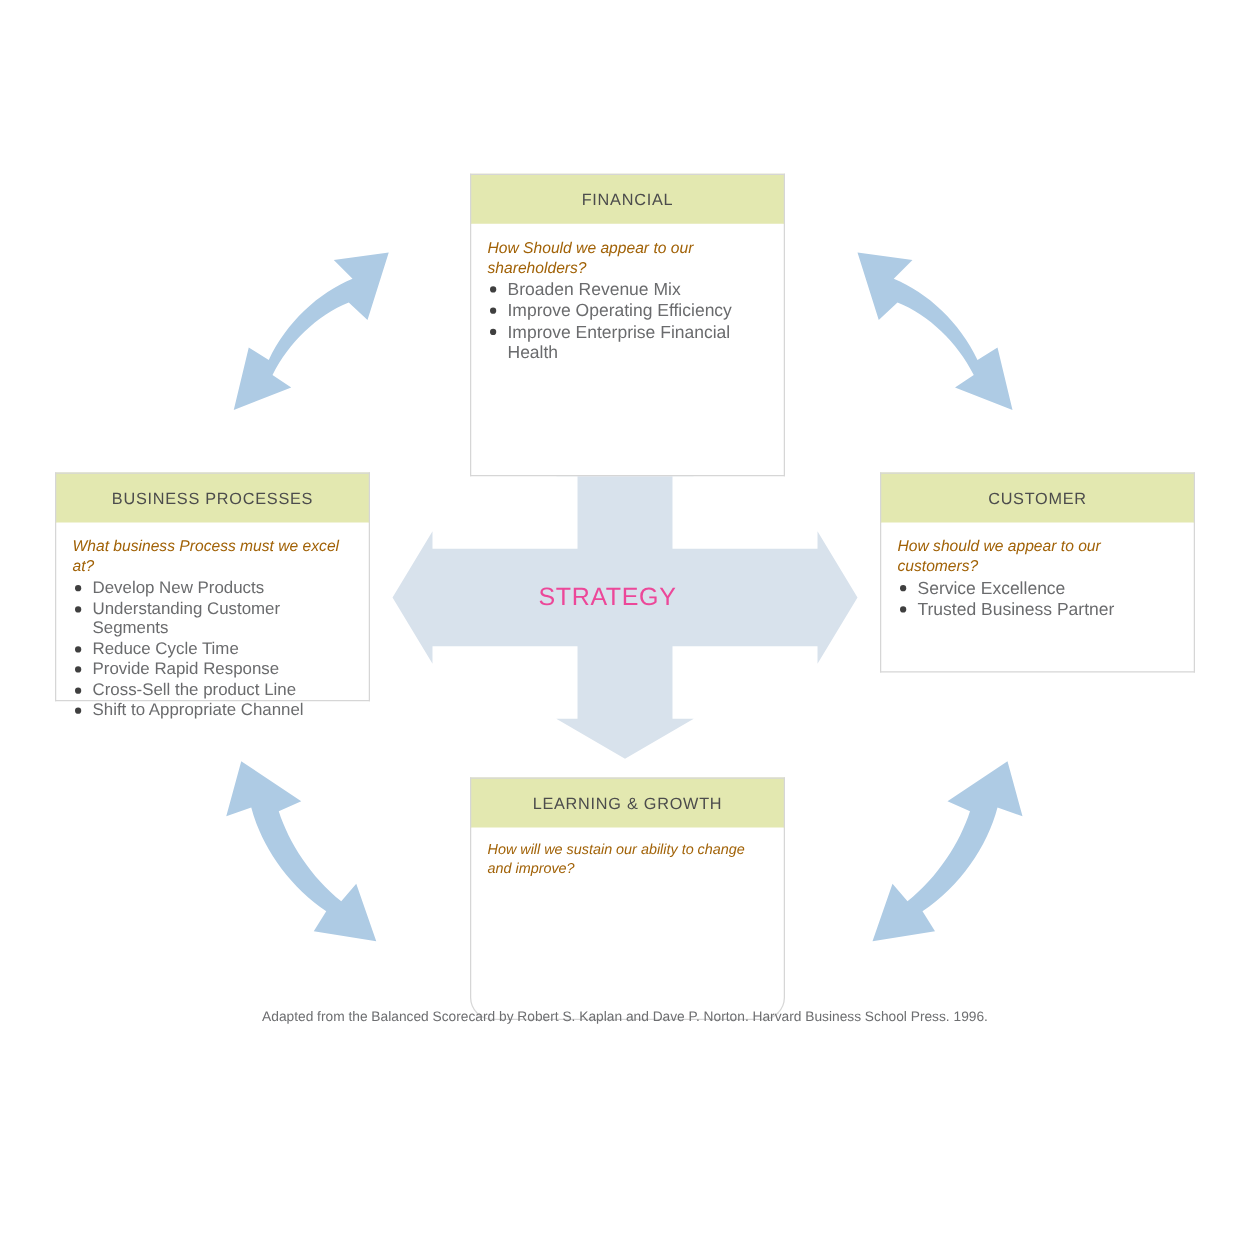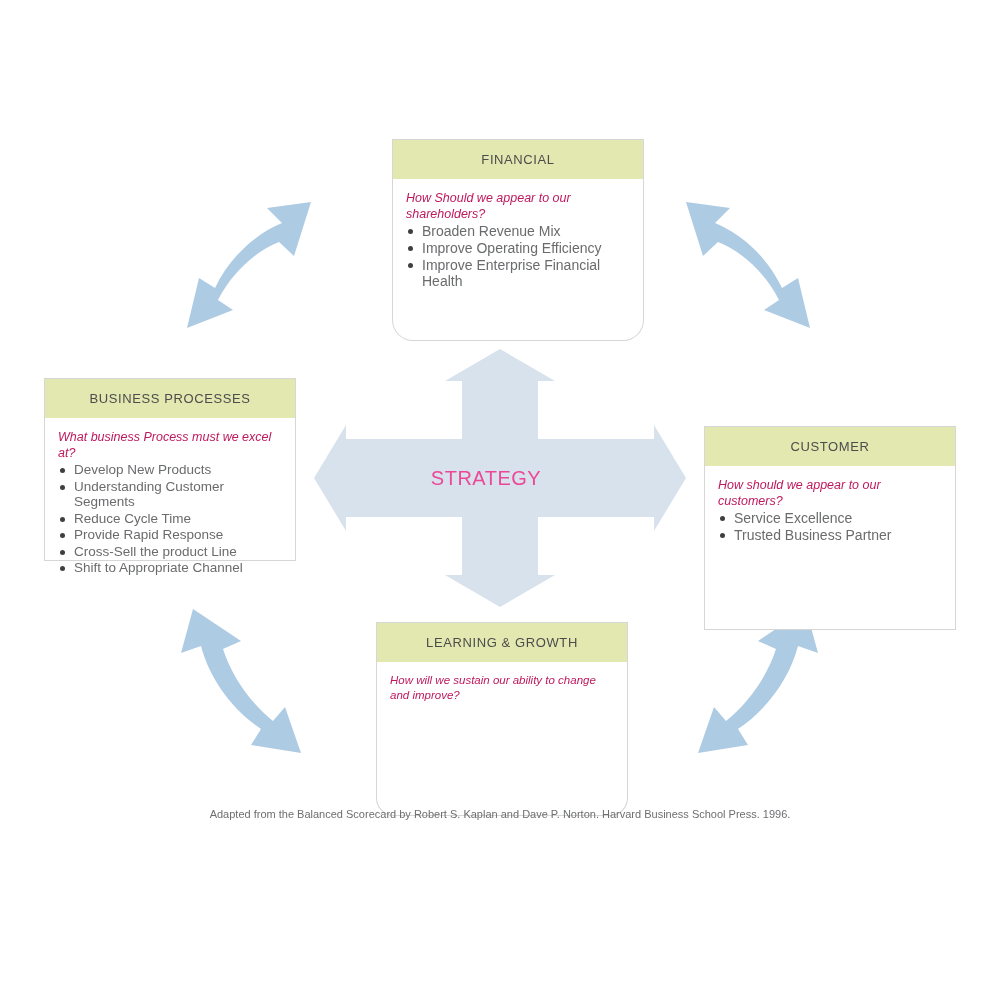--- a/index.html
+++ b/index.html
@@ -42,21 +42,21 @@
     border-bottom: none;
     margin: -1px -1px 0 -1px;
   }
   .card-body {
     padding: 11px 12px 8px 13px;
   }
   .question {
     font-style: italic;
     font-size: 12.5px;
     line-height: 1.28;
-    color: #be185d;
+    color: #a16207;
     margin: 0 0 1px 0;
   }
   .question.small {
     font-size: 11.5px;
   }
   ul.bullets {
     list-style: none;
     margin: 0;
     padding: 0;
   }
@@ -76,23 +76,23 @@
     width: 5px;
     height: 5px;
     border-radius: 50%;
     background: #3f3f3f;
   }
   ul.bullets.tight li {
     font-size: 13.5px;
   }
 
   
-  #card-financial   { left: 392px; top: 140px; width: 252px; height: 201px; border-radius: 21px; }
+  #card-financial   { left: 376px; top: 140px; width: 252px; height: 241px; }
   #card-business    { left: 44px;  top: 379px; width: 252px; height: 182px; }
-  #card-customer    { left: 704px; top: 379px; width: 252px; height: 203px; margin-top: 48px; }
+  #card-customer    { left: 704px; top: 379px; width: 252px; height: 159px; }
   #card-learning    { left: 376px; top: 623px; width: 252px; height: 193px; border-radius: 18px; }
 
   
   #cross {
     position: absolute;
     left: 310px;
     top: 345px;
     width: 380px;
     height: 266px;
   }

